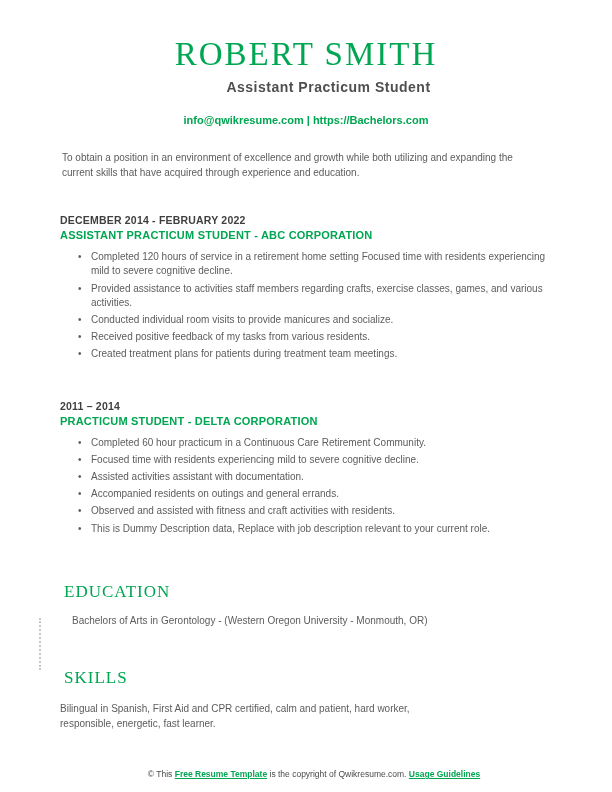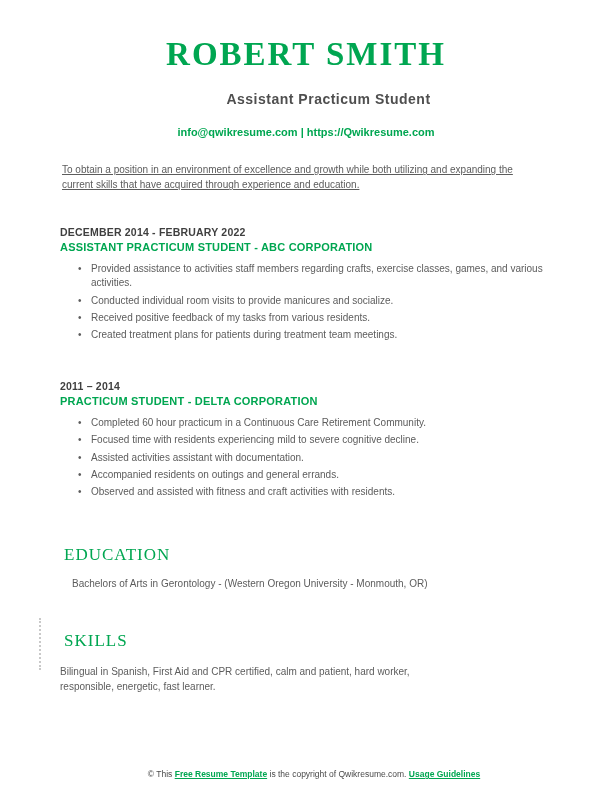--- a/index.html
+++ b/index.html
@@ -10,46 +10,45 @@
     margin:0 auto;
     background:#ffffff;
     font-family:"Liberation Sans", sans-serif;
     color:#5c5c5c;
     overflow:hidden;
   }
   .header { text-align:center; padding-top:36px; }
   .name {
     font-family:"Liberation Serif", serif;
     font-size:33px;
-    font-weight:700;
+    font-weight:400;
     letter-spacing:2px;
     color:#00a651;
     line-height:1.1;
     text-align:center;
   }
   .role {
-    margin-top:19px;
+    margin-top:7px;
     font-size:14px;
     font-weight:700;
     letter-spacing:0.5px;
     color:#4f4f4f;
     padding-left:45px;
   }
   .contact {
     margin-top:19px;
     font-size:11px;
     font-weight:700;
     color:#00a651;
   }
   .summary {
     margin:24px 80px 0 62px;
     font-size:10px;
     line-height:1.5;
     color:#5c5c5c;
-    text-decoration:underline;
   }
   .section { margin-left:60px; margin-right:62px; }
   .dates {
     margin-top:34px;
     font-size:10.5px;
     font-weight:700;
     color:#3f3f3f;
     letter-spacing:0.2px;
   }
   .job-title {
@@ -123,47 +122,49 @@
   }
 </style>
 </head>
 <body>
 
 <div class="page">
 
   <div class="header">
     <div class="name">ROBERT SMITH</div>
     <div class="role">Assistant Practicum Student</div>
-    <div class="contact">info@qwikresume.com | https://Qwikresume.com</div>
+    <div class="contact">info@qwikresume.com | https://Bachelors.com</div>
   </div>
 
   <div class="summary">To obtain a position in an environment of excellence and growth while both utilizing and expanding the current skills that have acquired through experience and education.</div>
 
   <div class="section exp1">
     <div class="dates">DECEMBER 2014 - FEBRUARY 2022</div>
     <div class="job-title">ASSISTANT PRACTICUM STUDENT - ABC CORPORATION</div>
     <ul class="bullets">
 
+    <li>Completed 120 hours of service in a retirement home setting Focused time with residents experiencing mild to severe cognitive decline.</li>
         <li>Provided assistance to activities staff members regarding crafts, exercise classes, games, and various activities.</li>
         <li>Conducted individual room visits to provide manicures and socialize.</li>
         <li>Received positive feedback of my tasks from various residents.</li>
         <li>Created treatment plans for patients during treatment team meetings.</li>
       </ul>
   </div>
 
   <div class="section exp2">
     <div class="dates">2011 – 2014</div>
     <div class="job-title">PRACTICUM STUDENT - DELTA CORPORATION</div>
     <ul class="bullets">
 
     <li>Completed 60 hour practicum in a Continuous Care Retirement Community.</li>
         <li>Focused time with residents experiencing mild to severe cognitive decline.</li>
         <li>Assisted activities assistant with documentation.</li>
         <li>Accompanied residents on outings and general errands.</li>
         <li>Observed and assisted with fitness and craft activities with residents.</li>
+        <li>This is Dummy Description data, Replace with job description relevant to your current role.</li>
       </ul>
   </div>
 
   <div class="margin-dots"></div>
 
   <div class="section">
     <div class="big-heading education-heading">EDUCATION</div>
     <div class="education-item">Bachelors of Arts in Gerontology - (Western Oregon University - Monmouth, OR)</div>
   </div>
 

